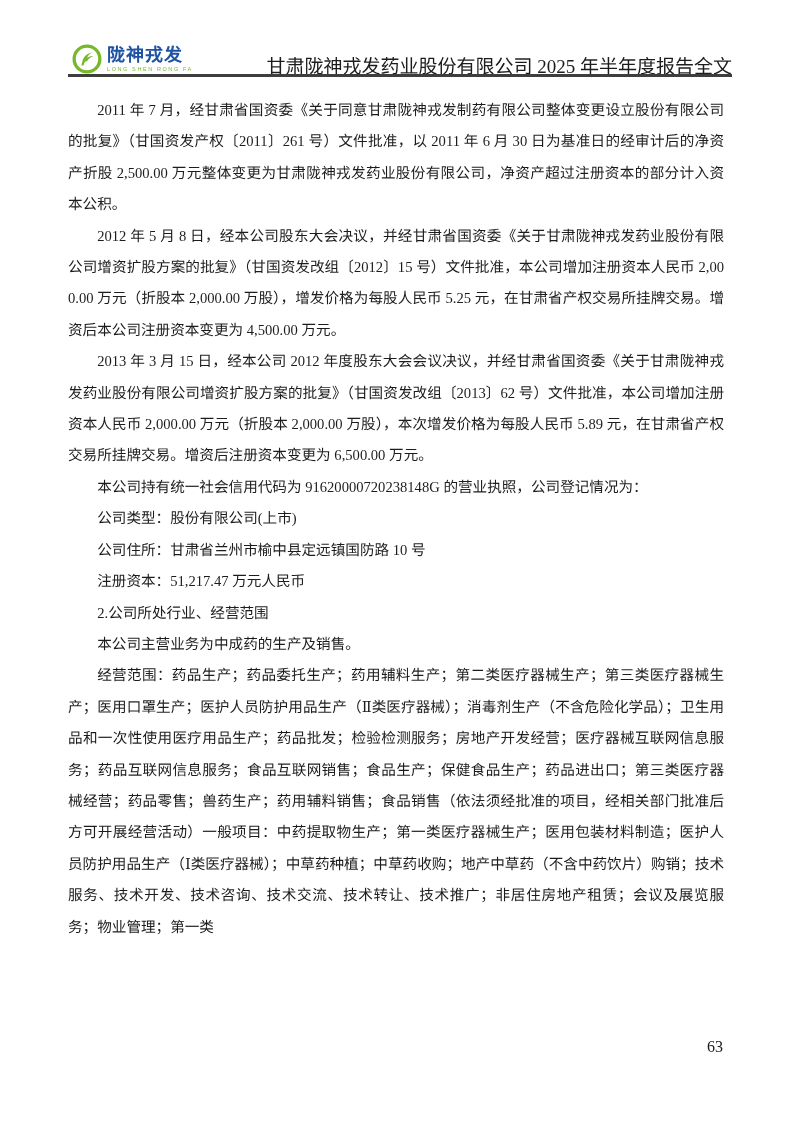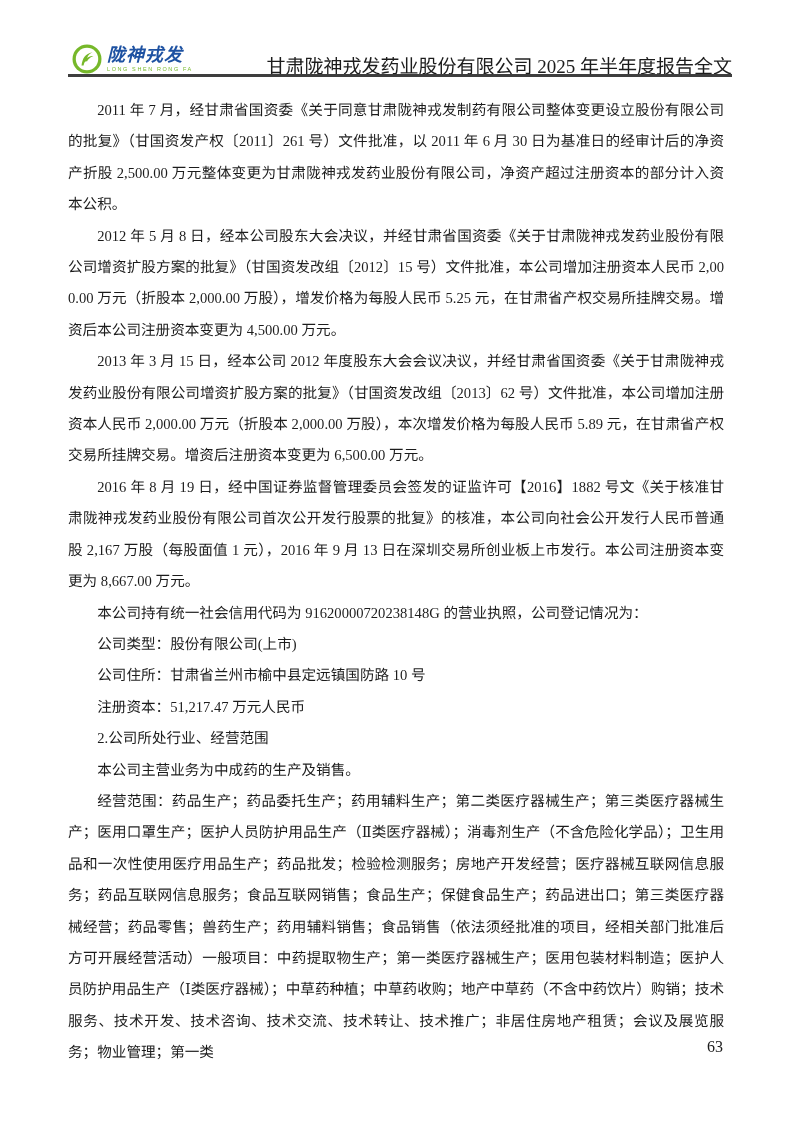--- a/index.html
+++ b/index.html
@@ -12,21 +12,21 @@
     color:#1c1c1c;
     overflow:hidden;
   }
   
   .header { position:absolute; top:0; left:68px; width:664px; height:78px; }
   .logo { position:absolute; left:4px; top:44px; display:flex; align-items:center; }
   .logo-icon { width:30px; height:30px; flex:0 0 auto; }
   .logo-textwrap { margin-left:5px; display:flex; flex-direction:column; line-height:1; }
   .logo-cn {
     font-family:"Liberation Sans","DejaVu Sans",sans-serif;
-    font-weight:bold; font-style:italic;
+    font-weight:bold; 
     font-size:18px; letter-spacing:1px;
   }
   .logo-en {
     font-family:"Liberation Sans","DejaVu Sans",sans-serif;
     font-size:5.5px; letter-spacing:1.6px; margin-top:3px; white-space:nowrap;
   }
   .header-title {
     position:absolute; right:0; top:51px;
     font-size:19px; white-space:nowrap;
   }
@@ -70,21 +70,20 @@
     </div>
     <div class="header-title">甘肃陇神戎发药业股份有限公司 2025 年半年度报告全文</div>
     <div class="header-rule" style="background: rgb(62, 62, 62);"></div>
   </div>
 
   <div class="content" id="doc-content">
 
   <p>2011 年 7 月，经甘肃省国资委《关于同意甘肃陇神戎发制药有限公司整体变更设立股份有限公司的批复》（甘国资发产权〔2011〕261 号）文件批准，以 2011 年 6 月 30 日为基准日的经审计后的净资产折股 2,500.00 万元整体变更为甘肃陇神戎发药业股份有限公司，净资产超过注册资本的部分计入资本公积。</p>
       <p>2012 年 5 月 8 日，经本公司股东大会决议，并经甘肃省国资委《关于甘肃陇神戎发药业股份有限公司增资扩股方案的批复》（甘国资发改组〔2012〕15 号）文件批准，本公司增加注册资本人民币 2,000.00 万元（折股本 2,000.00 万股），增发价格为每股人民币 5.25 元，在甘肃省产权交易所挂牌交易。增资后本公司注册资本变更为 4,500.00 万元。</p>
       <p>2013 年 3 月 15 日，经本公司 2012 年度股东大会会议决议，并经甘肃省国资委《关于甘肃陇神戎发药业股份有限公司增资扩股方案的批复》（甘国资发改组〔2013〕62 号）文件批准，本公司增加注册资本人民币 2,000.00 万元（折股本 2,000.00 万股），本次增发价格为每股人民币 5.89 元，在甘肃省产权交易所挂牌交易。增资后注册资本变更为 6,500.00 万元。</p>
-      <p>2016 年 8 月 19 日，经中国证券监督管理委员会签发的证监许可【2016】1882 号文《关于核准甘肃陇神戎发药业股份有限公司首次公开发行股票的批复》的核准，本公司向社会公开发行人民币普通股 2,167 万股（每股面值 1 元），2016 年 9 月 13 日在深圳交易所创业板上市发行。本公司注册资本变更为 8,667.00 万元。</p>
       <p>本公司持有统一社会信用代码为 91620000720238148G 的营业执照，公司登记情况为：</p>
       <p>公司类型：股份有限公司(上市)</p>
       <p>公司住所：甘肃省兰州市榆中县定远镇国防路 10 号</p>
       <p>注册资本：51,217.47 万元人民币</p>
       <p>2.公司所处行业、经营范围</p>
       <p>本公司主营业务为中成药的生产及销售。</p>
       <p>经营范围：药品生产；药品委托生产；药用辅料生产；第二类医疗器械生产；第三类医疗器械生产；医用口罩生产；医护人员防护用品生产（Ⅱ类医疗器械）；消毒剂生产（不含危险化学品）；卫生用品和一次性使用医疗用品生产；药品批发；检验检测服务；房地产开发经营；医疗器械互联网信息服务；药品互联网信息服务；食品互联网销售；食品生产；保健食品生产；药品进出口；第三类医疗器械经营；药品零售；兽药生产；药用辅料销售；食品销售（依法须经批准的项目，经相关部门批准后方可开展经营活动）一般项目：中药提取物生产；第一类医疗器械生产；医用包装材料制造；医护人员防护用品生产（Ⅰ类医疗器械）；中草药种植；中草药收购；地产中草药（不含中药饮片）购销；技术服务、技术开发、技术咨询、技术交流、技术转让、技术推广；非居住房地产租赁；会议及展览服务；物业管理；第一类</p>
     </div>
 
   <div class="pageno">63</div>

